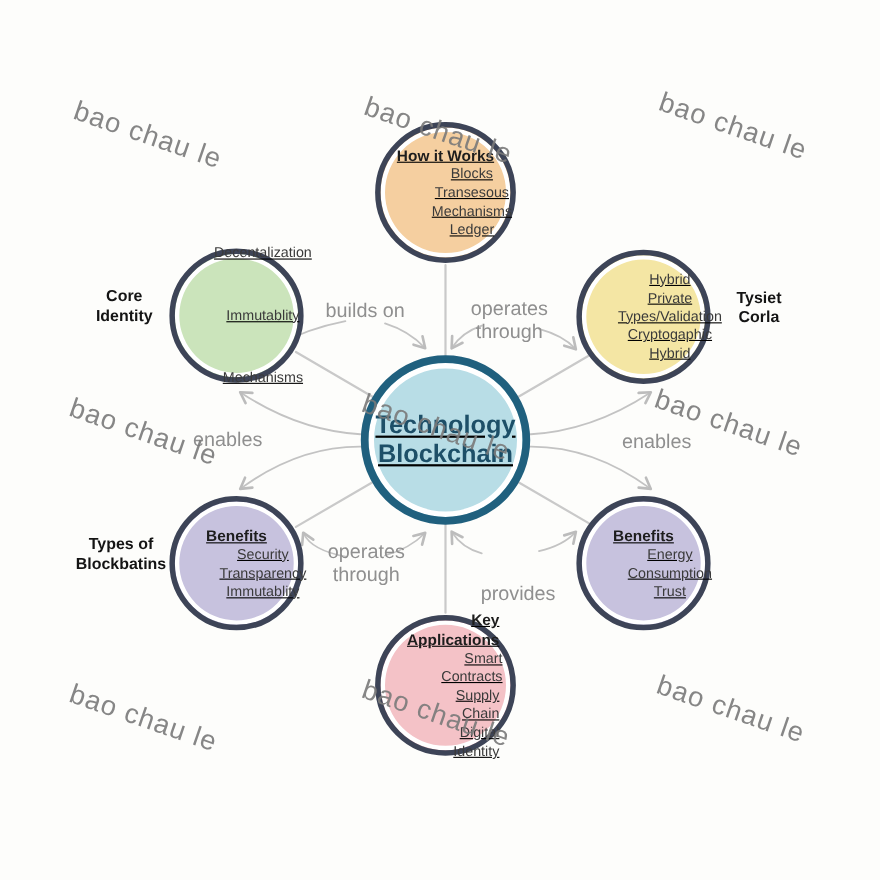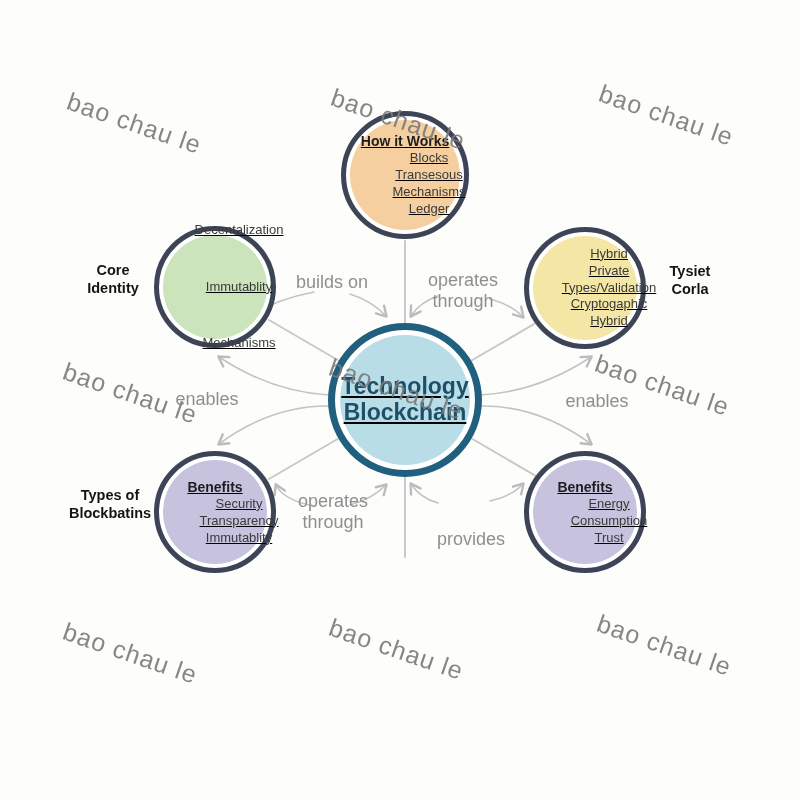--- a/index.html
+++ b/index.html
@@ -124,20 +124,26 @@
     <div class="l">Immutablity</div>
   </div>
 
   <div class="node n-pright">
     <div class="t">Benefits</div>
     <div class="l">Energy</div>
     <div class="l">Consumption</div>
     <div class="l">Trust</div>
   </div>
 
+  <div class="node n-pink">
+    <div class="t">Key Applications</div>
+    <div class="l">Smart Contracts</div>
+    <div class="l">Supply Chain</div>
+    <div class="l">Digital Identity</div>
+  </div>
 
   <div class="olabel ol-core">
     <div>Core</div>
     <div>Identity</div>
   </div>
   <div class="olabel ol-types">
     <div>Types of</div>
     <div>Blockbatins</div>
   </div>
   <div class="olabel ol-tysiet">

